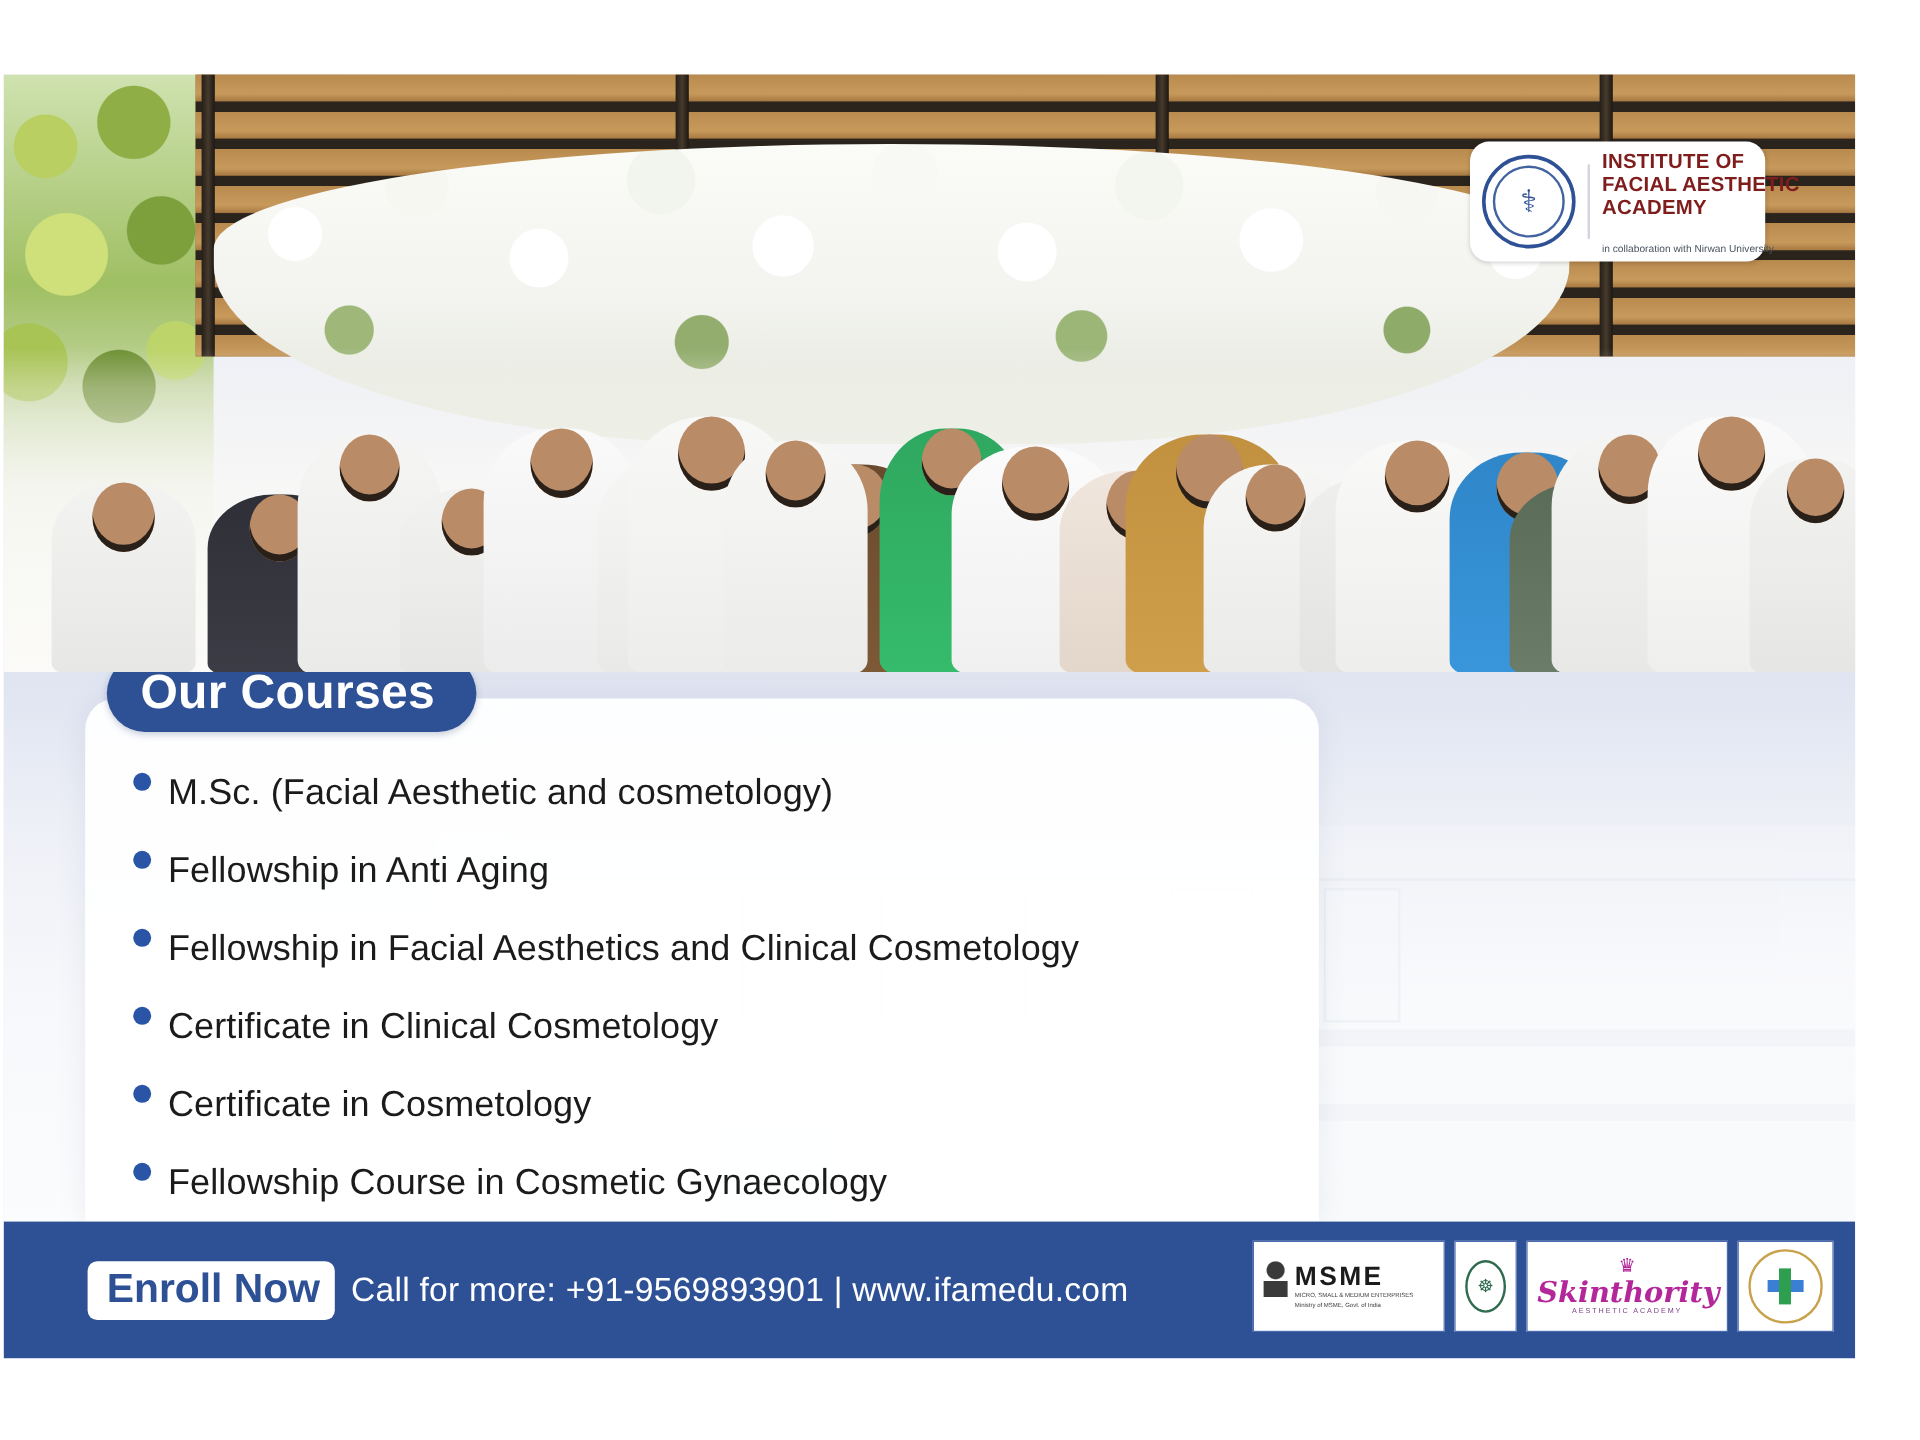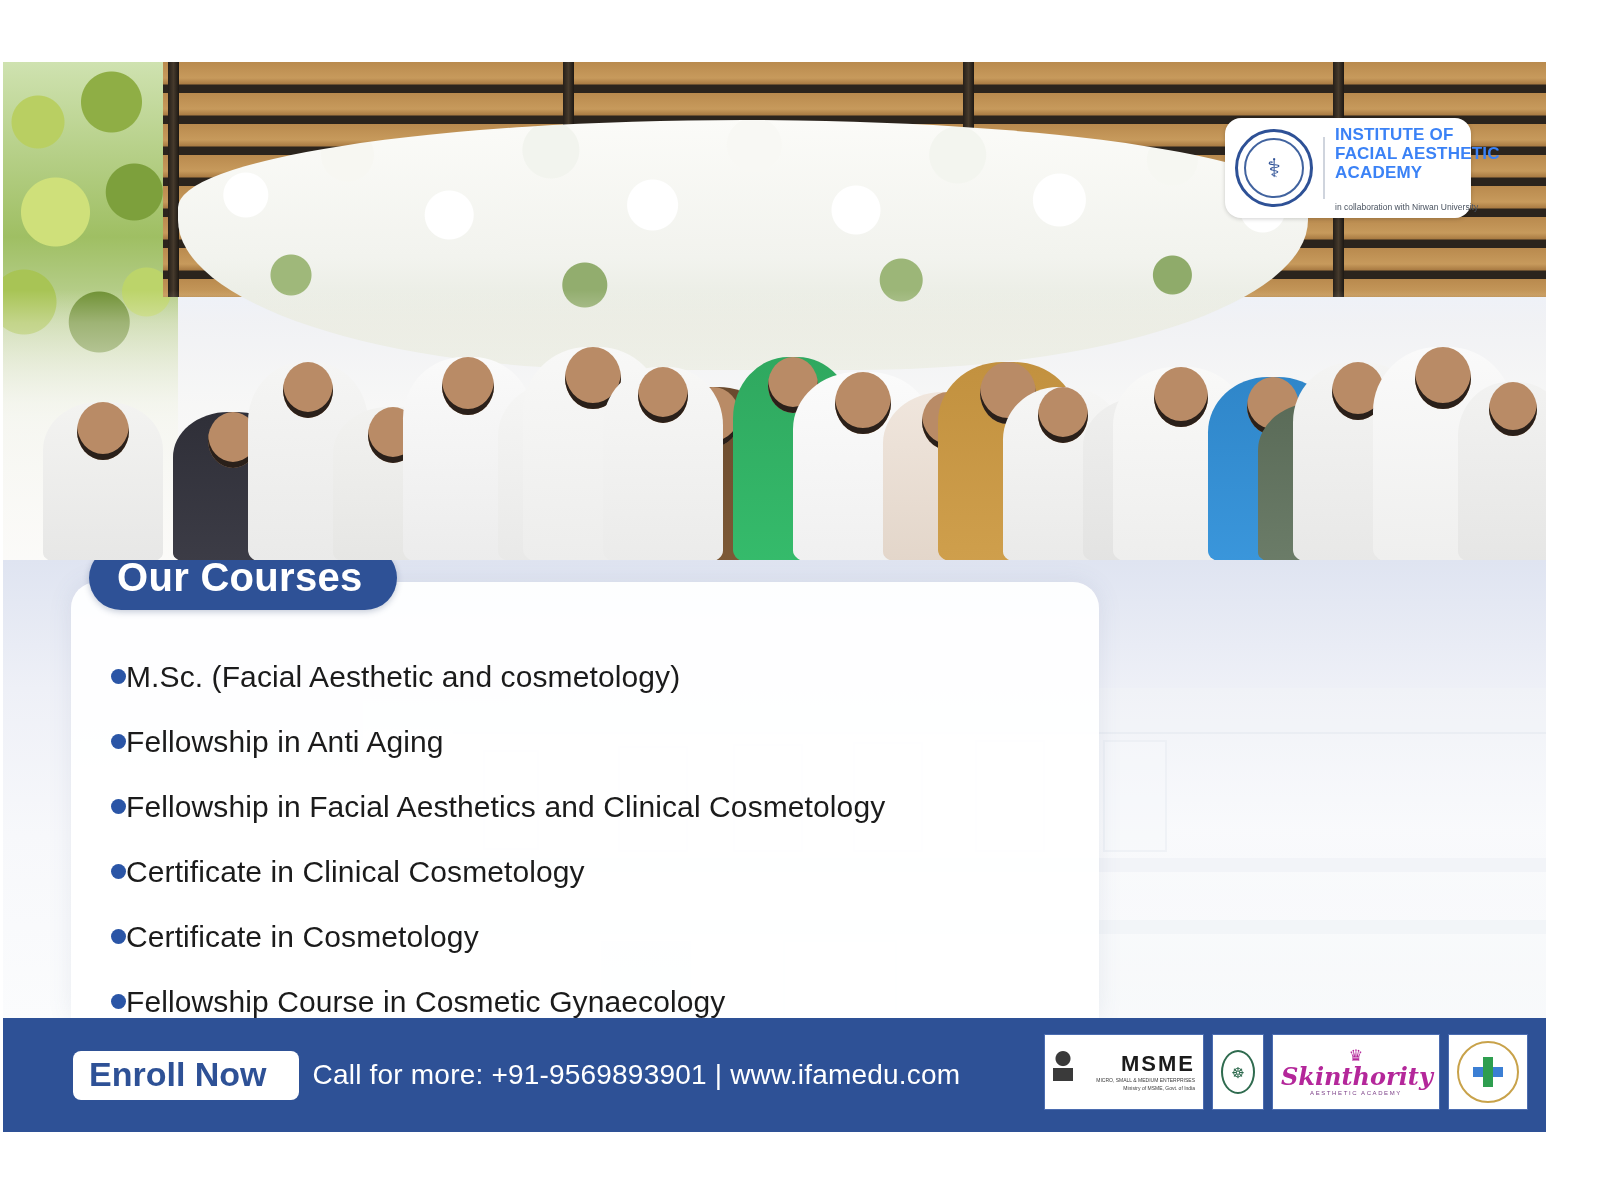--- a/index.html
+++ b/index.html
@@ -161,21 +161,21 @@
     background: #cfd4dd;
     flex: 0 0 auto;
   }
   .logo-text { flex: 1 1 auto; min-width: 0; }
   .logo-text .l1,
   .logo-text .l2,
   .logo-text .l3 {
     font-weight: 700;
     font-size: 17px;
     line-height: 19px;
-    color: #3b82f6;
+    color: #7f1d1d;
     letter-spacing: .2px;
     white-space: nowrap;
   }
   .logo-text .l4 {
     font-size: 8.5px;
     color: #4a5360;
     margin-top: 20px;
     white-space: nowrap;
   }
 
@@ -251,23 +251,23 @@
     position: absolute;
     left: 40px;
     top: 62px;
     right: 16px;
     margin: 0;
     padding: 0;
     list-style: none;
   }
   .course-item {
     display: flex;
-    align-items: center;
+    align-items: flex-start;
     height: 65px;
-    gap: 0;
+    gap: 14px;
   }
   .bullet {
     flex: 0 0 auto;
     width: 15px;
     height: 15px;
     border-radius: 50%;
     background: #2a55a6;
   }
   .course-label {
     font-size: 30px;
@@ -287,21 +287,21 @@
     display: flex;
     align-items: center;
   }
   .enroll-btn {
     margin-left: 70px;
     background: #ffffff;
     color: #2e5196;
     font-size: 34px;
     font-weight: 700;
     border-radius: 8px;
-    padding: 6px 32px 9px 16px;
+    padding: 6px 12px 9px 16px;
     line-height: 1;
     white-space: nowrap;
   }
   .call-text {
     margin-left: 14px;
     color: #ffffff;
     font-size: 28px;
     font-weight: 400;
     white-space: nowrap;
     letter-spacing: .2px;
@@ -322,21 +322,21 @@
     align-items: center;
     justify-content: center;
     padding: 4px 8px;
     box-sizing: border-box;
   }
   .plogo-msme { width: 160px; }
   .plogo-emblem { width: 52px; }
   .plogo-skin { width: 168px; }
   .plogo-clinic { width: 80px; }
 
-  .msme-wrap { display: flex; align-items: center; gap: 6px; width: 100%; text-align: right; }
+  .msme-wrap { display: flex; align-items: center; gap: 6px; width: 100%; }
   .msme-emblem {
     width: 20px; height: 42px;
     background:
       radial-gradient(circle at 50% 18%, #3a3a3a 0 7px, transparent 8px),
       linear-gradient(180deg, transparent 0 40%, #3a3a3a 40% 72%, transparent 72%);
   }
   .msme-txt { flex: 1 1 auto; min-width: 0; }
   .msme-name {
     font-weight: 700;
     font-size: 22px;

